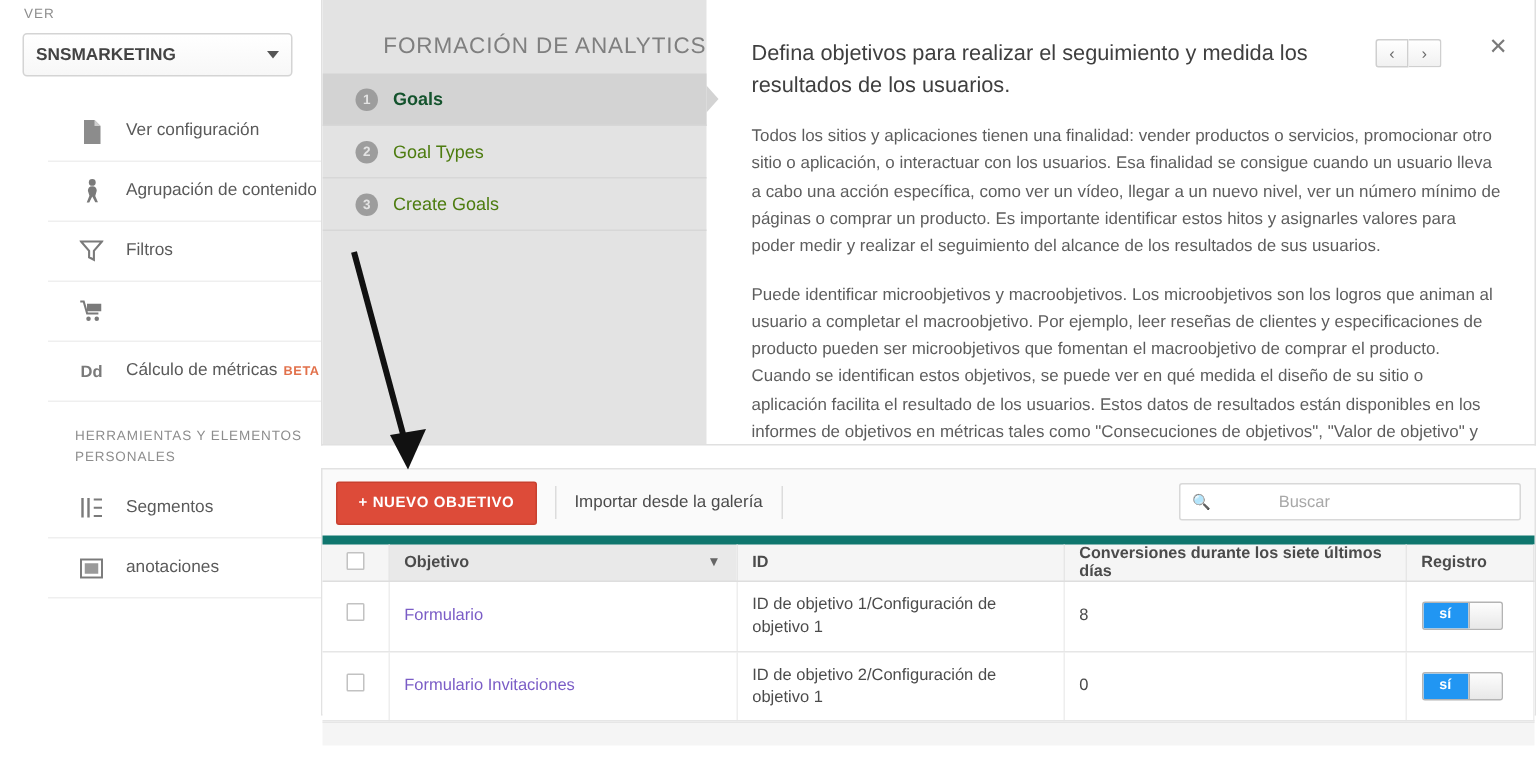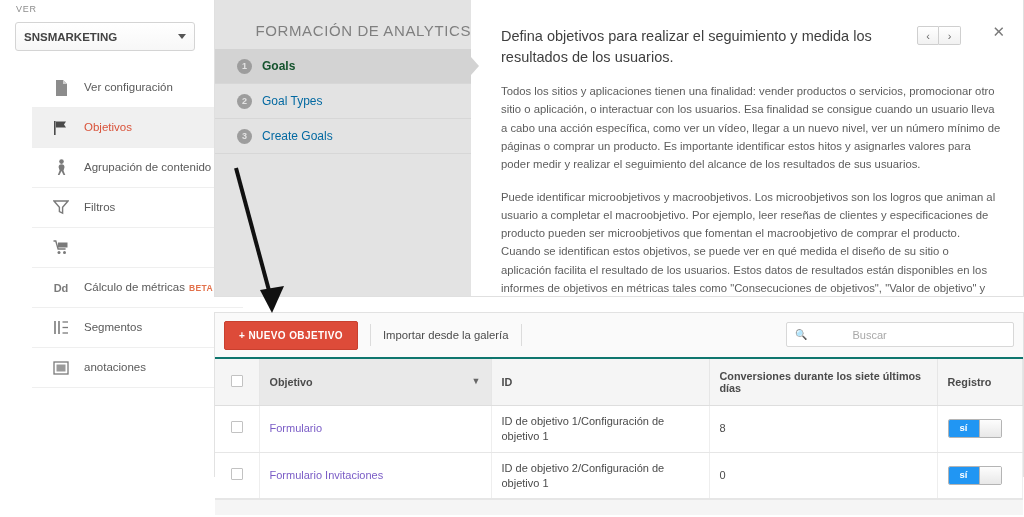--- a/index.html
+++ b/index.html
@@ -87,21 +87,21 @@
   }
   .step .num {
     width: 15px; height: 15px; border-radius: 50%;
     background: #9d9d9d; color: #e3e3e3;
     font-size: 9px; font-weight: bold;
     display: flex; align-items: center; justify-content: center;
     margin-right: 10px;
   }
   .step.current { background: #d3d3d3; }
   .step.current .stext { color: #14532d; font-weight: bold; }
-  .step .stext { color: #0369a1; }
+  .step .stext { color: #4d7c0f; }
   .step.current::after {
     content: ""; position: absolute; right: -8px; top: 50%;
     transform: translateY(-50%);
     width: 0; height: 0;
     border-top: 9px solid transparent; border-bottom: 9px solid transparent;
     border-left: 8px solid #d3d3d3;
   }
 
   #help-body {
     position: absolute; left: 256px; top: 0; right: 0; height: 297px;
@@ -146,24 +146,24 @@
   .search-box {
     position: absolute; right: 9px; top: 9px; width: 228px; height: 25px;
     background: #ffffff; border: 1px solid #d8d8d8; border-radius: 2px;
     display: flex; align-items: center; padding-left: 8px;
   }
   .search-box .sicon { color: #b0b0b0; font-size: 10px; margin-right: 6px; }
   .search-box .sph { font-size: 11px; color: #a8a8a8; margin-left: 39px; }
 
   table { width: 100%; border-collapse: collapse; background: #ffffff; table-layout: fixed; }
   thead th {
-    background: #f5f5f5; border-top: 2px solid #0f766e; border-bottom: 1px solid #dedede;
+    background: #f5f5f5; border-top: 6px solid #0f766e; border-bottom: 1px solid #dedede;
     border-right: 1px solid #e6e6e6;
     font-size: 10.8px; color: #4b4b4b; font-weight: bold;
-    text-align: left; padding: 11px 10px; height: 26px;
+    text-align: left; padding: 0 10px; height: 26px;
   }
   thead th.sorted { background: #e9e9e9; }
   tbody td {
     border-bottom: 1px solid #e6e6e6; border-right: 1px solid #eeeeee;
     font-size: 11px; color: #4b4b4b; padding: 8px 10px; vertical-align: middle;
     line-height: 1.35;
   }
   .cb {
     width: 12px; height: 12px; border: 1px solid #c2c2c2;
     background: #fff; border-radius: 1px; display: inline-block;
@@ -205,29 +205,20 @@
       <div class="nav-item">
         <span class="ico">
           <svg width="13" height="16" viewBox="0 0 13 16">
               <path d="M1 0h7l4 4v12H1z" fill="#8c8c8c"></path>
               <path d="M8 0l4 4H8z" fill="#cfcfcf"></path>
             </svg>
         </span>
         <span class="lbl">Ver configuración</span>
       </div>
 
-      <div class="nav-item active">
-        <span class="ico">
-          <svg width="16" height="16" viewBox="0 0 16 16">
-              <rect x="1" y="1" width="1.6" height="14" fill="#4a4a4a"></rect>
-              <path d="M3 1.5h10l-2 3 2 3H3z" fill="#4a4a4a"></path>
-            </svg>
-        </span>
-        <span class="lbl">Objetivos</span>
-      </div>
 
       <div class="nav-item">
         <span class="ico">
           <svg width="15" height="17" viewBox="0 0 15 17">
               <circle cx="7.5" cy="2.6" r="2.3" fill="#7a7a7a"></circle>
               <path d="M7.5 5.2c2 0 3 1.3 3 3l-1 3.5 1.8 4.2h-1.8L7.5 12l-2 4H3.8l1.8-4.5-1-3.3c0-1.7 1-3 2.9-3z" fill="#7a7a7a"></path>
             </svg>
         </span>
         <span class="lbl">Agrupación de contenido</span>
       </div>
@@ -253,20 +244,21 @@
         </span>
       </div>
 
       <div class="nav-item">
         <span class="ico dd-mark">Dd</span>
         <span class="lbl">
           <span>Cálculo de métricas</span><span class="beta">BETA</span>
         </span>
       </div>
 
+      <div class="nav-section-title">HERRAMIENTAS Y ELEMENTOS PERSONALES</div>
 
       <div class="nav-item">
         <span class="ico">
           <svg width="17" height="15" viewBox="0 0 17 15">
               <line x1="2" y1="1" x2="2" y2="14" stroke="#7a7a7a" stroke-width="1.6"></line>
               <line x1="6" y1="1" x2="6" y2="14" stroke="#7a7a7a" stroke-width="1.6"></line>
               <line x1="9.5" y1="2" x2="15" y2="2" stroke="#7a7a7a" stroke-width="1.3"></line>
               <line x1="9.5" y1="7.5" x2="15" y2="7.5" stroke="#7a7a7a" stroke-width="1.3"></line>
               <line x1="9.5" y1="13" x2="15" y2="13" stroke="#7a7a7a" stroke-width="1.3"></line>
             </svg>

